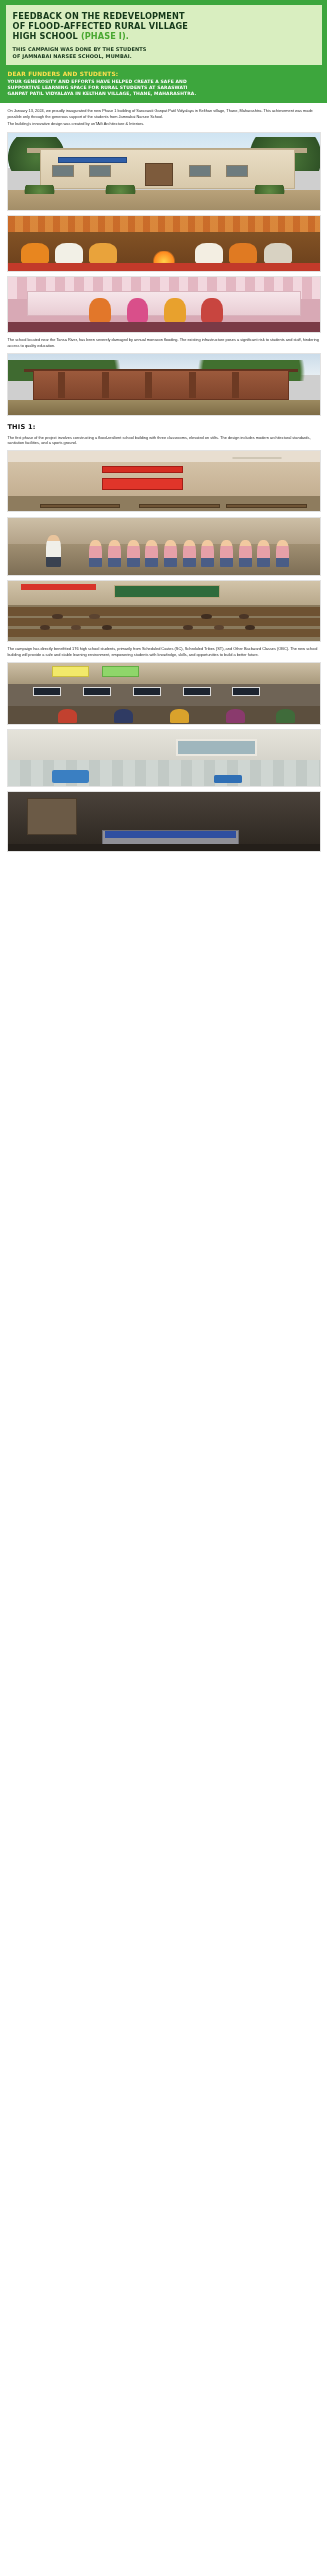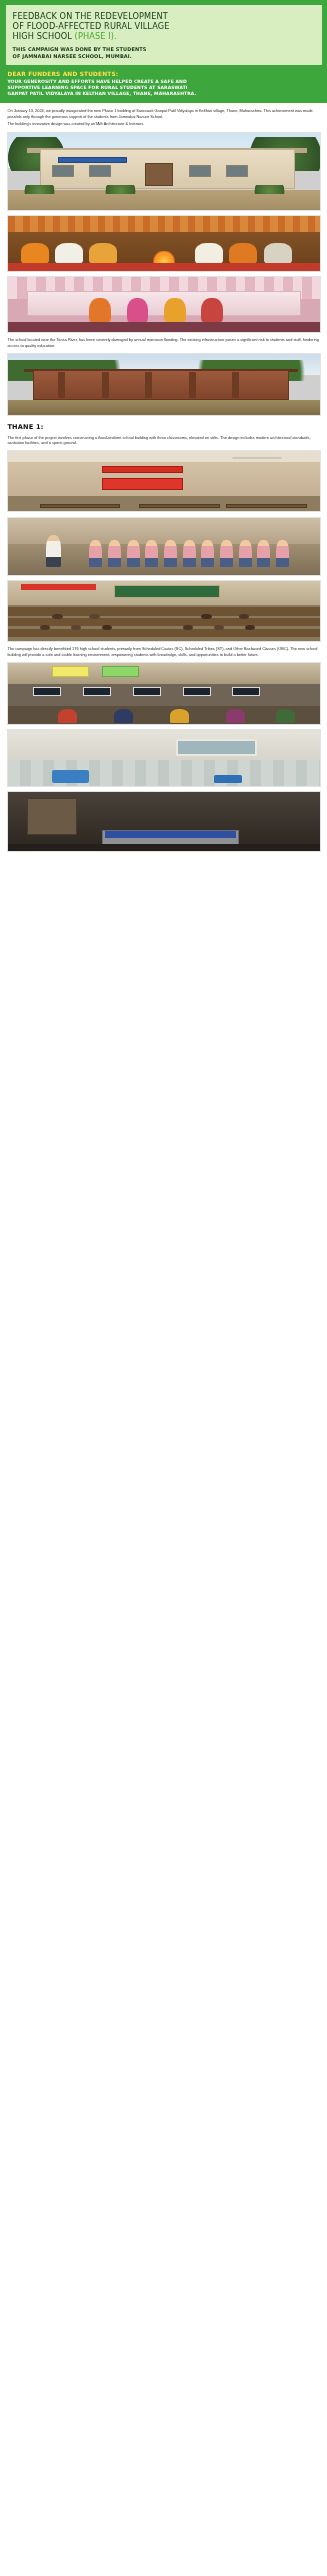--- a/index.html
+++ b/index.html
@@ -23,21 +23,21 @@
   .header {
     background: #3da63d;
     padding: 5.3px 6.3px 4.2px 6.3px;
   }
   .header-inner {
     background: #d9eec0;
     padding: 5.3px 6.3px 5.3px 6.3px;
   }
   .title-main {
     font-family: "DejaVu Sans", sans-serif;
-    font-weight: normal;
+    font-weight: bold;
     font-size: 8.2px;
     line-height: 1.22;
     letter-spacing: 0.1px;
     color: #15391a;
     text-transform: uppercase;
     margin: 0 0 1.1px 0;
   }
   .title-phase {
     color: #4aa832;
   }
@@ -352,21 +352,21 @@
         <div class="bldg"></div>
         <div class="col" style="left:16%"></div>
         <div class="col" style="left:30%"></div>
         <div class="col" style="left:44%"></div>
         <div class="col" style="left:58%"></div>
         <div class="col" style="left:72%"></div>
         <div class="ground"></div>
       </div>
     </div>
 
-    <h2 class="section-title">THANE 1:</h2>
+    <h2 class="section-title">THIS 1:</h2>
     <p class="para">The first phase of the project involves constructing a flood-resilient school building with three classrooms, elevated on stilts. The design includes modern architectural standards, sanitation facilities, and a sports ground.</p>
 
     <div class="photo p5">
       <div class="ph-inner">
         <div class="wall"></div>
         <div class="ceil"></div>
         <div class="tube"></div>
         <div class="banner"></div>
         <div class="poster"></div>
         <div class="floor"></div>

